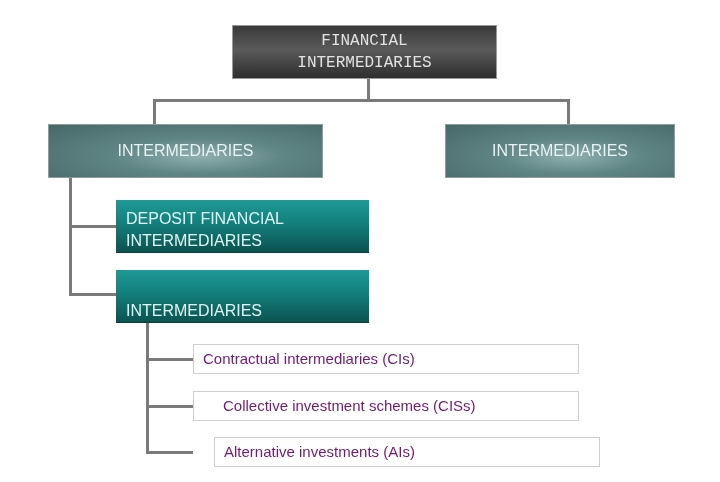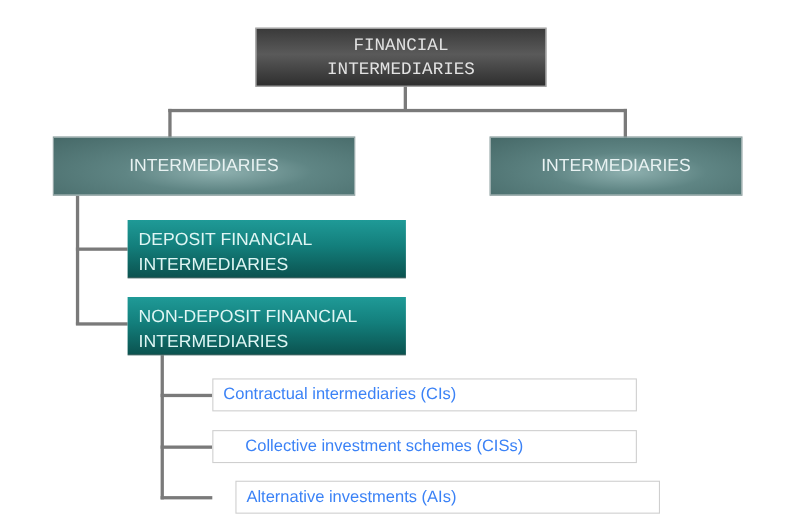--- a/index.html
+++ b/index.html
@@ -14,21 +14,21 @@
          background:radial-gradient(ellipse at 55% 60%,#8fb1b0 0%,#5f8584 40%,#466968 100%);
          border:1px solid #8a9e9e; }
   .main { left:48px; width:275px; }
   .quasi { left:445px; width:230px; }
   .teal { left:116px; width:253px; height:53px; padding-left:10px; color:#dff6f4;
           background:linear-gradient(to bottom,#1f9a97 0%,#137f7c 45%,#0b5350 100%);
           border-bottom:1px solid #0a3f3d;align-items:flex-end; }
   .dep { top:200px; }
   .nondep { top:270px; }
   .leaf { left:193px; width:386px; height:30px; padding-left:9px; border:1px solid #cfcfcf;
-          background:#fff; color:#3b82f6; }
+          background:#fff; color:#701a75; }
   .leaf span { font-size:15px; }
   .l1 { top:344px; } .l2 { top:391px;padding-left:29px; } .l3 { top:437px;margin-left:21px; }
   .ln { position:absolute; background:#7a7a7a; }
 </style>
 </head>
 <body>
 
 <div class="ln" style="left:367px;top:78px;width:3px;height:23px;"></div>
 <div class="ln" style="left:153px;top:99px;width:417px;height:3px;"></div>
 <div class="ln" style="left:153px;top:99px;width:3px;height:26px;"></div>
@@ -60,21 +60,20 @@
 </div>
 
 <div class="box teal dep">
   <div>
     <span>DEPOSIT FINANCIAL</span>
     <span>INTERMEDIARIES</span>
   </div>
 </div>
 <div class="box teal nondep">
   <div>
-    <span>NON-DEPOSIT FINANCIAL</span>
     <span>INTERMEDIARIES</span>
   </div>
 </div>
 
 <div class="box leaf l1">
   <span>Contractual intermediaries (CIs)</span>
 </div>
 <div class="box leaf l2">
   <span>Collective investment schemes (CISs)</span>
 </div>

